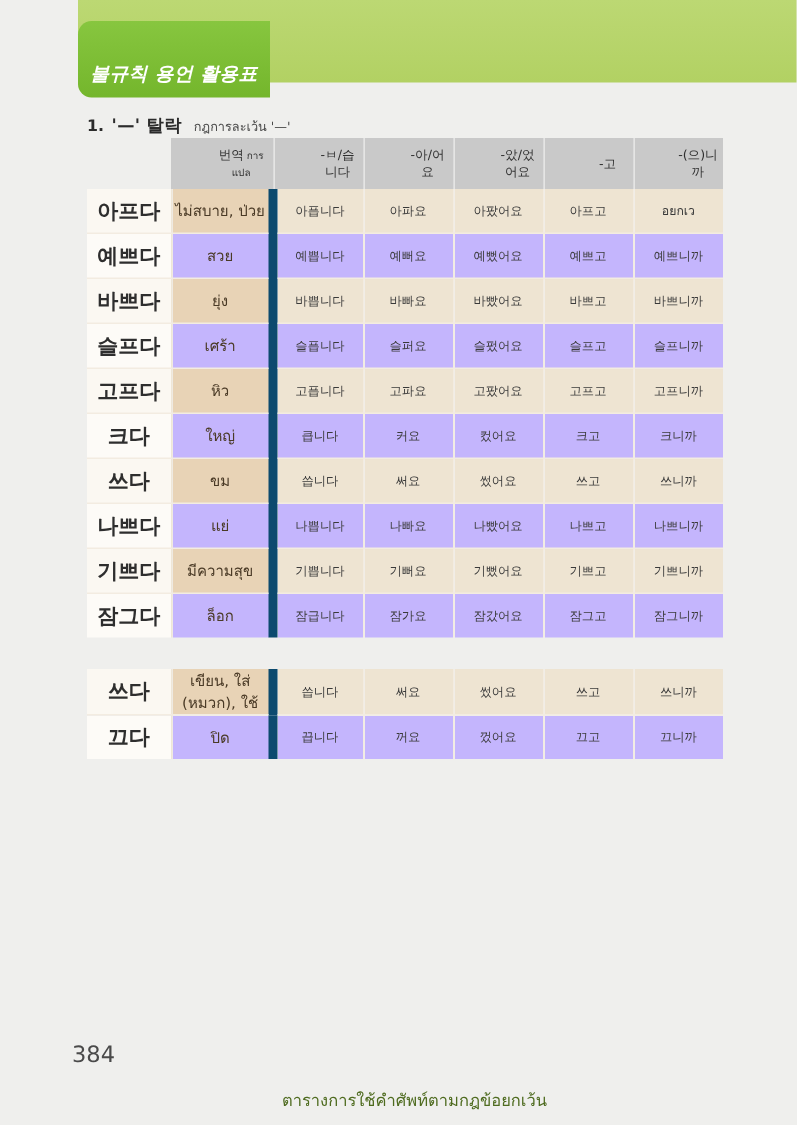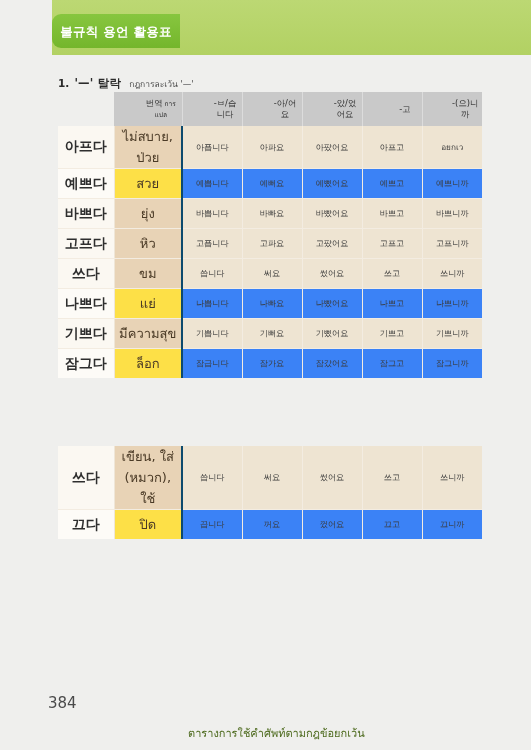--- a/index.html
+++ b/index.html
@@ -32,26 +32,27 @@
     right: 0;
     height: 55px;
     background: #b9d66c;
     background: linear-gradient(180deg, #bcd873 0%, #b2d163 100%);
   }
   .banner-tab {
     position: absolute;
     left: 52px;
     top: 14px;
     width: 128px;
-    height: 34px;
+    height: 51px;
     background: #7bc043;
     background: linear-gradient(180deg, #87c63f 0%, #74b62c 100%);
     border-top-left-radius: 9px;
     border-bottom-left-radius: 9px;
     box-sizing: border-box;
+    font-style: italic;
   }
   .banner-tab-label {
     position: absolute;
     left: 0;
     right: 0;
     bottom: 7px;
     text-align: center;
     color: #ffffff;
     font-size: 12.5px;
     font-weight: bold;
@@ -140,29 +141,29 @@
   .tbl td.word {
     background: #fbf8f2;
     font-weight: bold;
     font-size: 14px;
     color: #2e2e2e;
     border-right: 1px solid #efe6d7;
   }
   
   .tbl td.trans {
     background: #e8d3b6;
-    font-size: 13px;
+    font-size: 10px;
     color: #4a3a26;
-    border-right: 2px solid #0c4a6e;
+    border-right: 6px solid #0c4a6e;
   }
   
   .tbl td.conj { background: #eee4d2; }
-  .tbl tr.alt td.conj { background: #3b82f6; }
+  .tbl tr.alt td.conj { background: #c4b5fd; }
   .tbl tr.alt td.word { background: #fdfbf7; }
-  .tbl tr.alt td.trans { background: #fde047; }
+  .tbl tr.alt td.trans { background: #c4b5fd; }
 
   .tbl tbody tr:last-child td { border-bottom: none; }
 
   
   .page-number {
     position: absolute;
     left: 48px;
     bottom: 38px;
     font-size: 15px;
     color: #4a4a4a;
@@ -229,29 +230,47 @@
         </tr>
         <tr>
           <td class="word">바쁘다</td>
           <td class="trans">ยุ่ง</td>
           <td class="conj">바쁩니다</td>
           <td class="conj">바빠요</td>
           <td class="conj">바빴어요</td>
           <td class="conj">바쁘고</td>
           <td class="conj">바쁘니까</td>
         </tr>
+        <tr class="alt">
+          <td class="word">슬프다</td>
+          <td class="trans">เศร้า</td>
+          <td class="conj">슬픕니다</td>
+          <td class="conj">슬퍼요</td>
+          <td class="conj">슬펐어요</td>
+          <td class="conj">슬프고</td>
+          <td class="conj">슬프니까</td>
+        </tr>
         <tr>
           <td class="word">고프다</td>
           <td class="trans">หิว</td>
           <td class="conj">고픕니다</td>
           <td class="conj">고파요</td>
           <td class="conj">고팠어요</td>
           <td class="conj">고프고</td>
           <td class="conj">고프니까</td>
         </tr>
+        <tr class="alt">
+          <td class="word">크다</td>
+          <td class="trans">ใหญ่</td>
+          <td class="conj">큽니다</td>
+          <td class="conj">커요</td>
+          <td class="conj">컸어요</td>
+          <td class="conj">크고</td>
+          <td class="conj">크니까</td>
+        </tr>
         <tr>
           <td class="word">쓰다</td>
           <td class="trans">ขม</td>
           <td class="conj">씁니다</td>
           <td class="conj">써요</td>
           <td class="conj">썼어요</td>
           <td class="conj">쓰고</td>
           <td class="conj">쓰니까</td>
         </tr>
         <tr class="alt">

